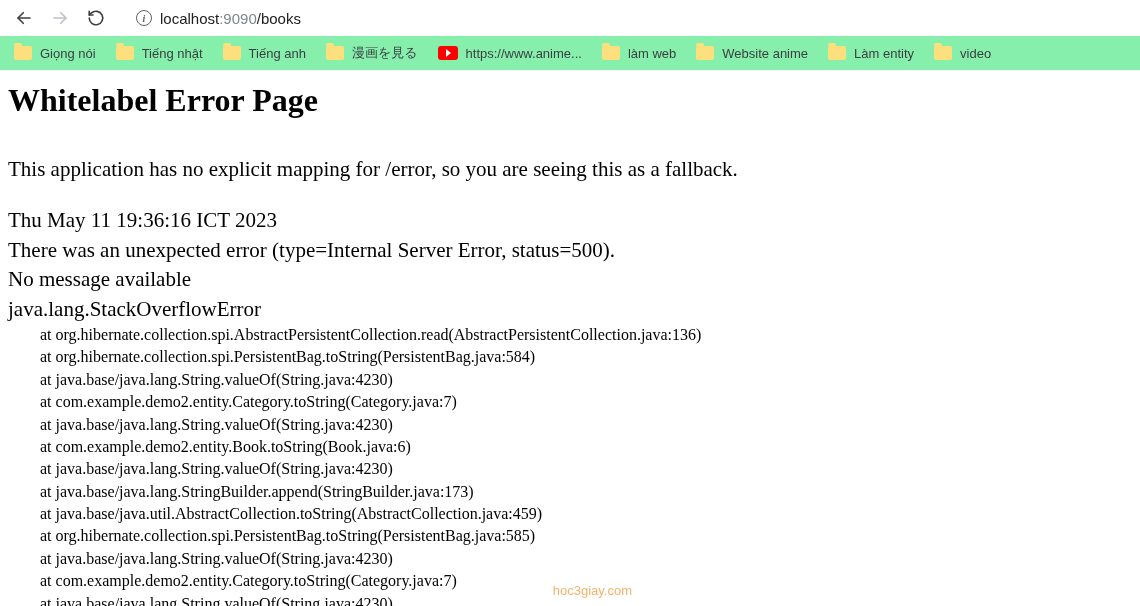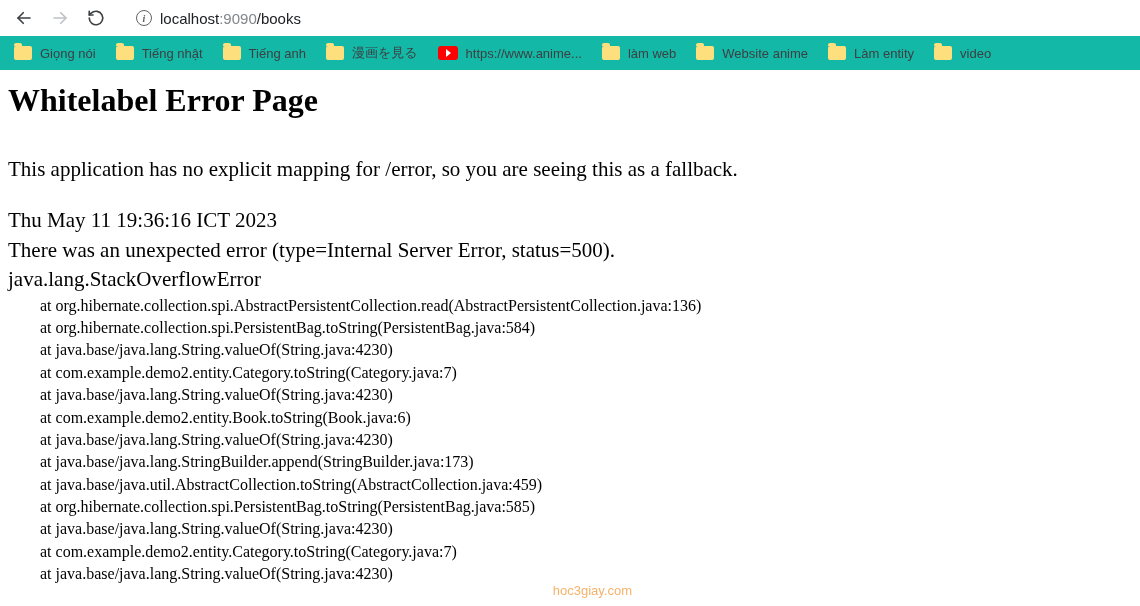--- a/index.html
+++ b/index.html
@@ -59,21 +59,21 @@
     }
     .url-text { display: flex; }
     .host-dim { color: #80868b; }
     .path { color: #202124; }
     .bookmarks {
       height: 34px;
       display: flex;
       align-items: center;
       padding: 0 14px;
       gap: 20px;
-      background: #14b8a6;
+      background: #86efac;
     }
     .bm {
       display: flex;
       align-items: center;
       gap: 8px;
       font-size: 13px;
       color: #3c4043;
       cursor: pointer;
       white-space: nowrap;
     }
@@ -211,20 +211,21 @@
       <span class="folder-icon"></span>
       <span>video</span>
     </div>
   </div>
 
 <div class="content">
   <h1>Whitelabel Error Page</h1>
   <p class="fallback">This application has no explicit mapping for /error, so you are seeing this as a fallback.</p>
   <p>Thu May 11 19:36:16 ICT 2023</p>
   <p>There was an unexpected error (type=Internal Server Error, status=500).</p>
+  <p>No message available</p>
   <p>java.lang.StackOverflowError</p>
   <div class="stack" id="stack">        at org.hibernate.collection.spi.AbstractPersistentCollection.read(AbstractPersistentCollection.java:136)
         at org.hibernate.collection.spi.PersistentBag.toString(PersistentBag.java:584)
         at java.base/java.lang.String.valueOf(String.java:4230)
         at com.example.demo2.entity.Category.toString(Category.java:7)
         at java.base/java.lang.String.valueOf(String.java:4230)
         at com.example.demo2.entity.Book.toString(Book.java:6)
         at java.base/java.lang.String.valueOf(String.java:4230)
         at java.base/java.lang.StringBuilder.append(StringBuilder.java:173)
         at java.base/java.util.AbstractCollection.toString(AbstractCollection.java:459)

